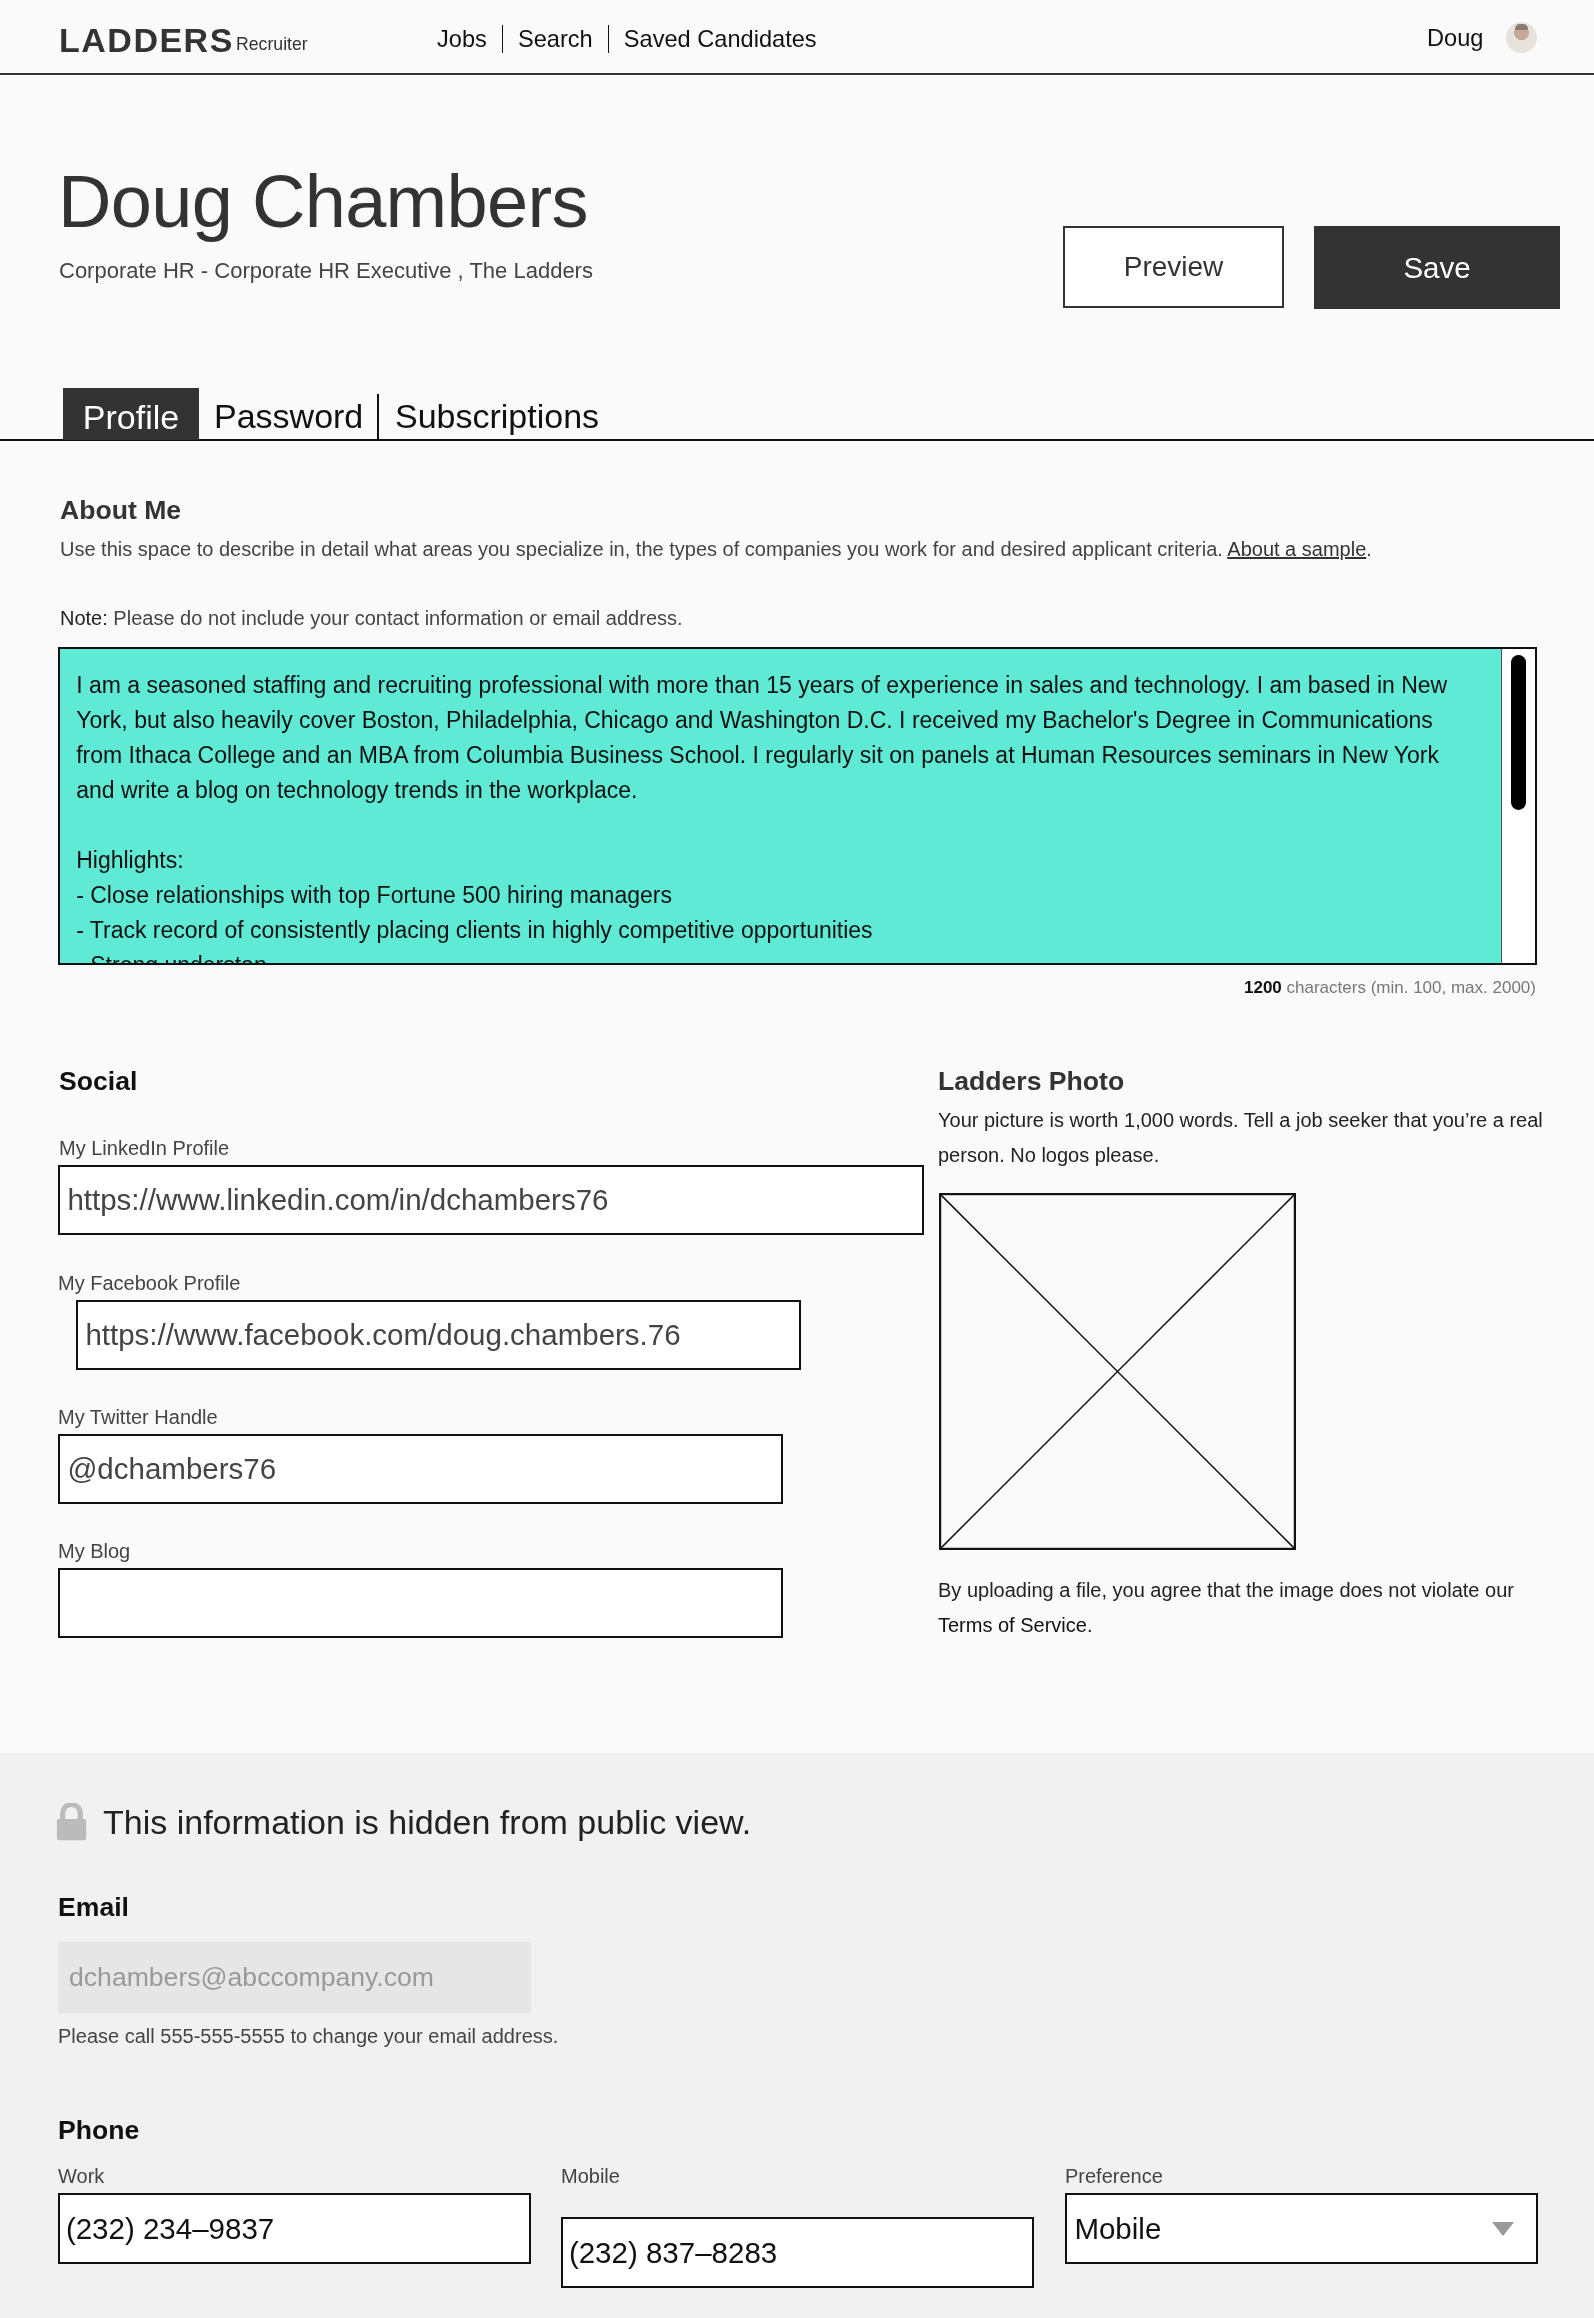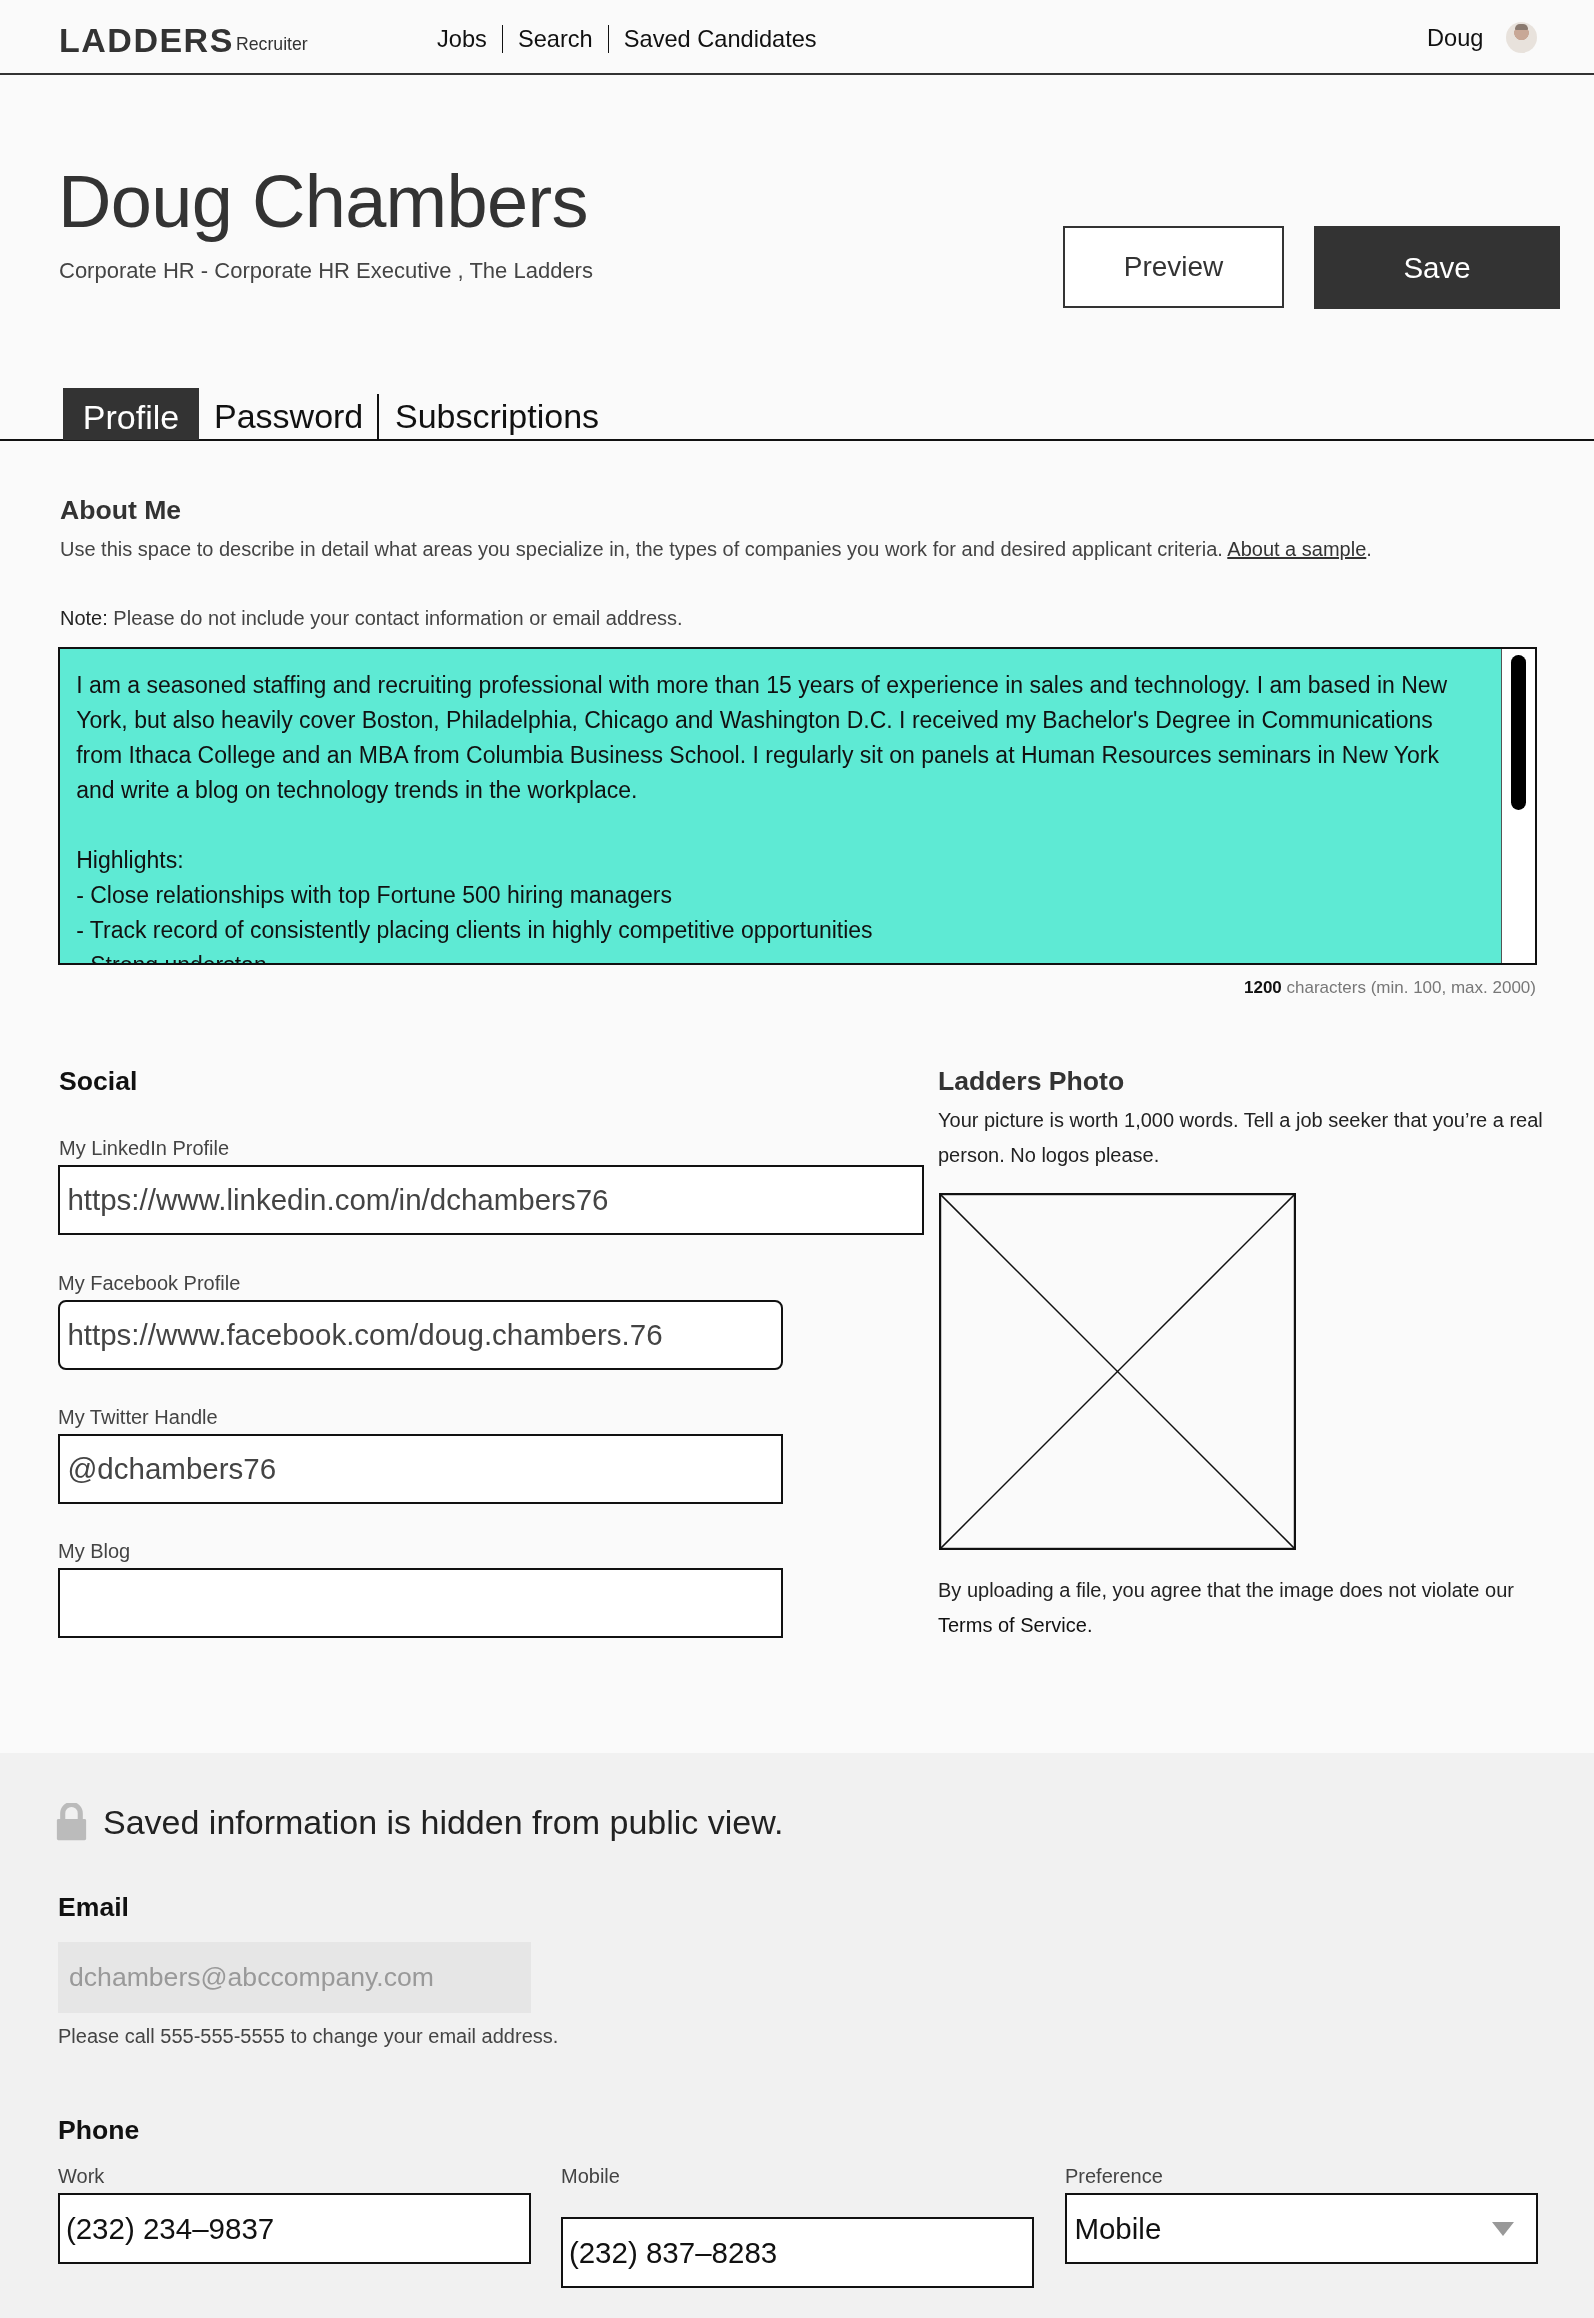--- a/index.html
+++ b/index.html
@@ -118,21 +118,21 @@
 <div class="char-count"><b>1200</b><span> characters (min. 100, max. 2000)</span></div>
 
 <h2 class="h-social">Social</h2>
 
 <div class="field-label" style="left:59px;top:1137px;">My LinkedIn Profile</div>
 <div class="field" style="left:58px;top:1165px;width:866px;height:70px;justify-content:flex-end;">
   <input type="text" value="https://www.linkedin.com/in/dchambers76" style="">
 </div>
 
 <div class="field-label" style="left:58px;top:1272px;">My Facebook Profile</div>
-<div class="field" style="left:58px;top:1300px;width:725px;height:70px;border-radius:8px;">
+<div class="field" style="left:76px;top:1300px;width:725px;height:70px;">
   <input type="text" value="https://www.facebook.com/doug.chambers.76" style="">
 </div>
 
 <div class="field-label" style="left:58px;top:1406px;">My Twitter Handle</div>
 <div class="field" style="left:58px;top:1434px;width:725px;height:70px;">
   <input type="text" value="@dchambers76" style="">
 </div>
 
 <div class="field-label" style="left:58px;top:1540px;">My Blog</div>
 <div class="field" style="left:58px;top:1568px;width:725px;height:70px;">
@@ -148,21 +148,21 @@
 </svg>
 <div class="photo-note">
   <div><span>By uploading a file, you agree that the image does not violate our </span><a>Terms of Service.</a></div>
 </div>
 
 <div class="private"></div>
 <svg class="lock-icon" viewBox="0 0 42 52">
   <path d="M9 24 V14 a12 12 0 0 1 24 0 V24" fill="none" stroke="#bbb" stroke-width="7"></path>
   <rect x="1" y="22" width="40" height="29" rx="2" fill="#bbb"></rect>
 </svg>
-<div class="private-title">Saved information is hidden from public view.</div>
+<div class="private-title">This information is hidden from public view.</div>
 
 <h2 class="h-email">Email</h2>
 <div class="email-field">dchambers@abccompany.com</div>
 <div class="email-note">Please call 555-555-5555 to change your email address.</div>
 
 <h2 class="h-phone">Phone</h2>
 
 <div class="field-label" style="left:58px;top:2165px;">Work</div>
 <div class="field" style="left:58px;top:2193px;width:473px;height:71px;color:#111;padding-left:5.9px;">
   <input type="text" value="(232) 234–9837" style="">

